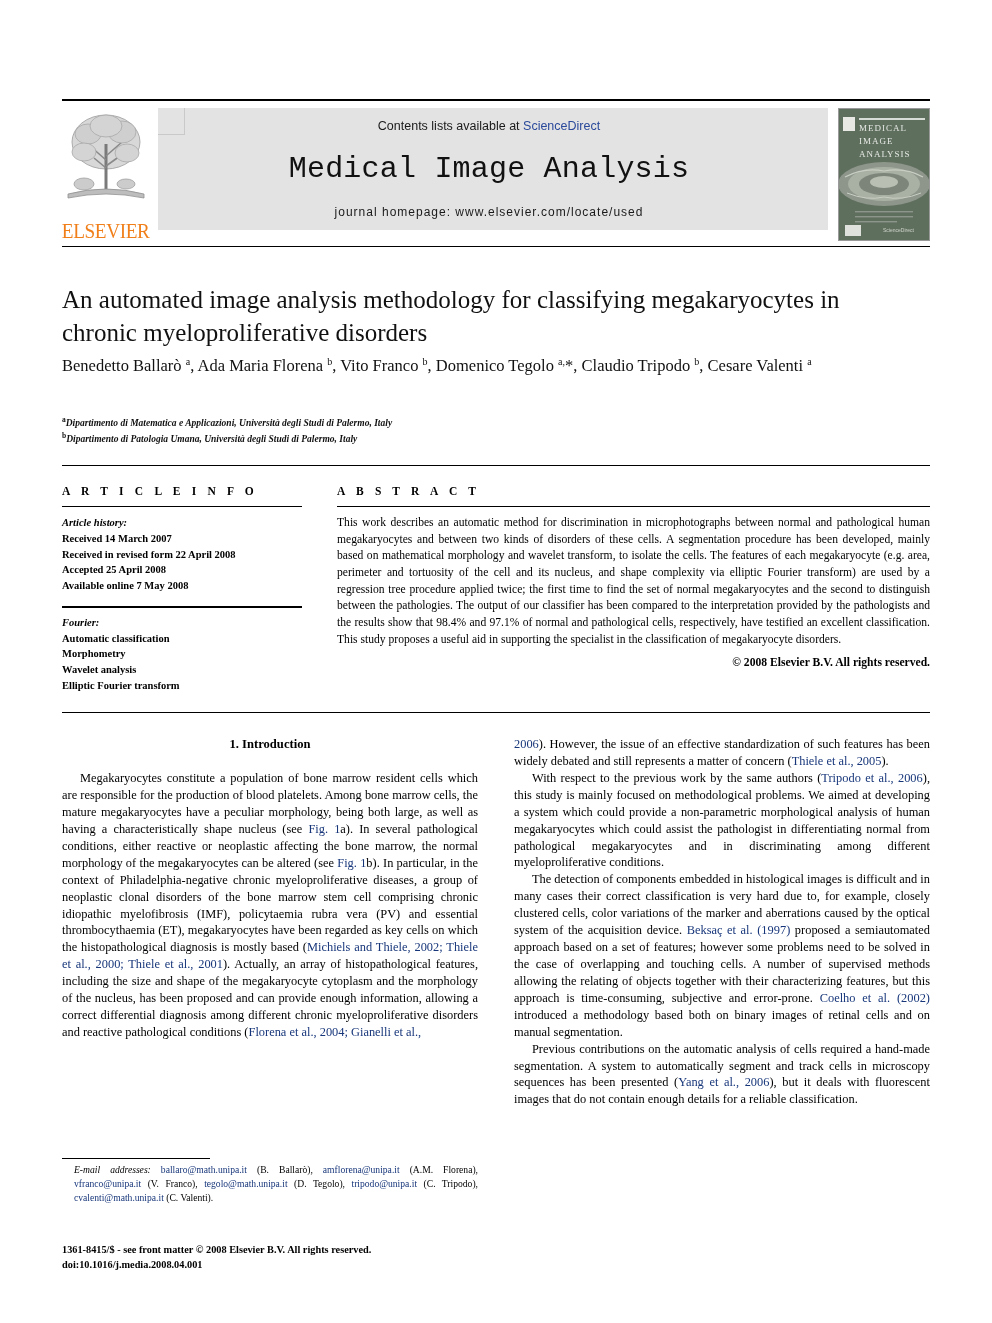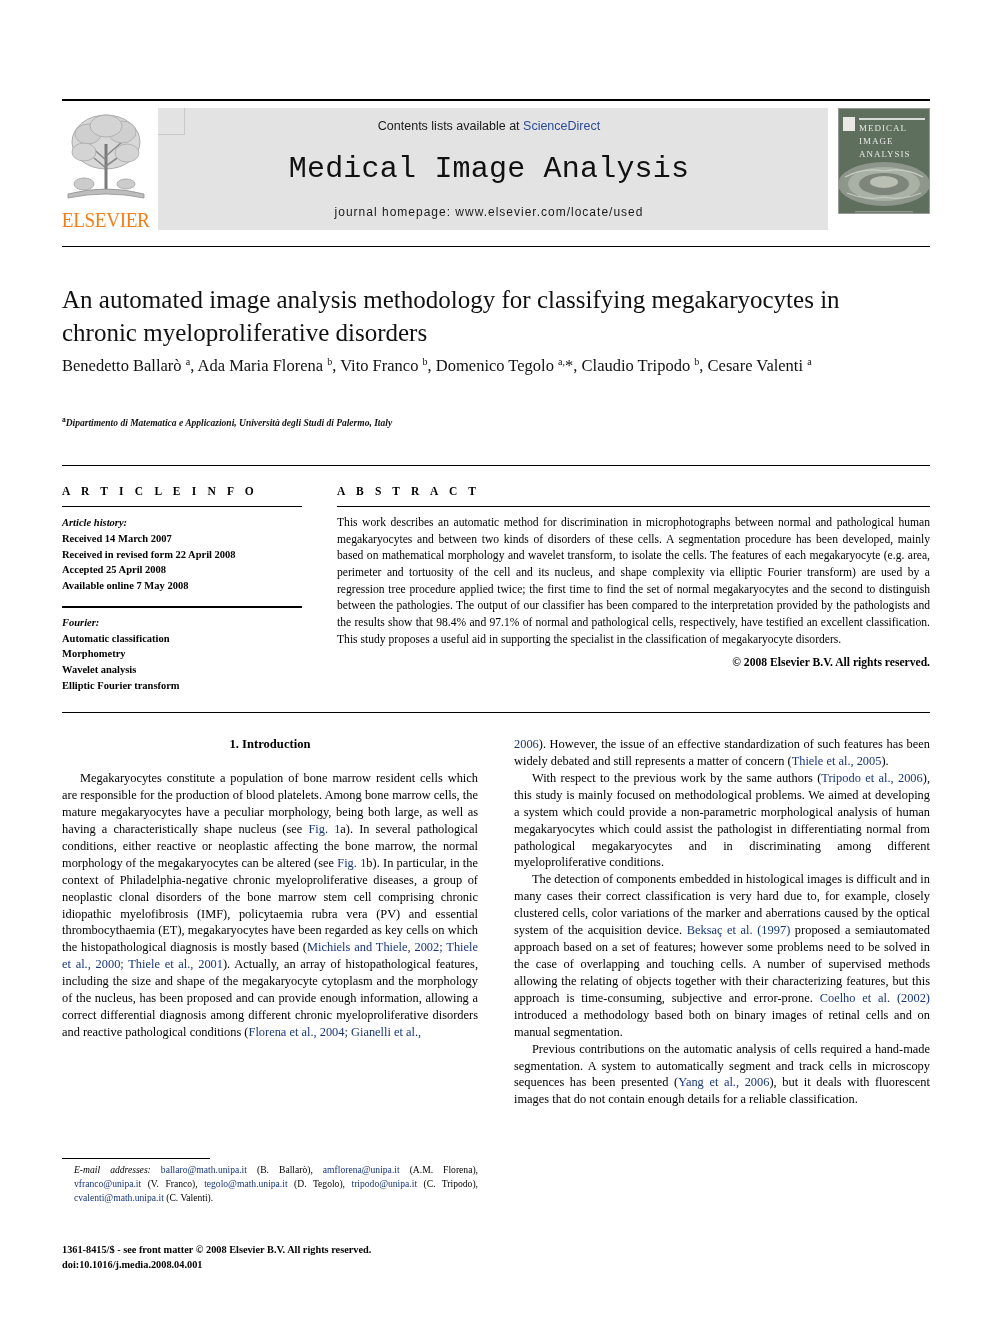--- a/index.html
+++ b/index.html
@@ -103,21 +103,21 @@
     position: absolute;
     left: 0; top: 0;
     width: 26px; height: 26px;
     border-right: 1px solid #c9c9c9;
     border-bottom: 1px solid #c9c9c9;
   }
 
   .cover-thumb {
     flex: 0 0 92px;
     width: 92px;
-    height: 106px;
+    height: 133px;
     border: 1px solid #9a9a9a;
     box-sizing: border-box;
     overflow: hidden;
     position: relative;
     background: #14b8a6;
   }
 
   
   .title-rule-top {
     position: absolute;
@@ -338,20 +338,21 @@
   </div>
 
   <div class="title-rule-top"></div>
 
   <h1 class="article-title">An automated image analysis methodology for classifying megakaryocytes in chronic myeloproliferative disorders</h1>
 
   <div class="authors">Benedetto Ballarò <sup>a</sup>, Ada Maria Florena <sup>b</sup>, Vito Franco <sup>b</sup>, Domenico Tegolo <sup>a,</sup>*, Claudio Tripodo <sup>b</sup>, Cesare Valenti <sup>a</sup></div>
 
   <div class="affiliations">
       <div><sup>a</sup>Dipartimento di Matematica e Applicazioni, Università degli Studi di Palermo, Italy</div>
+      <div><sup>b</sup>Dipartimento di Patologia Umana, Università degli Studi di Palermo, Italy</div>
     </div>
 
   <div class="info-rule"></div>
 
   <div class="info-col">
     <div class="sec-head">A R T I C L E   I N F O</div>
     <div class="hr-thin"></div>
     <div class="hist-title">Article history:</div>
     <div class="hist-list">
         <div>Received 14 March 2007</div>

